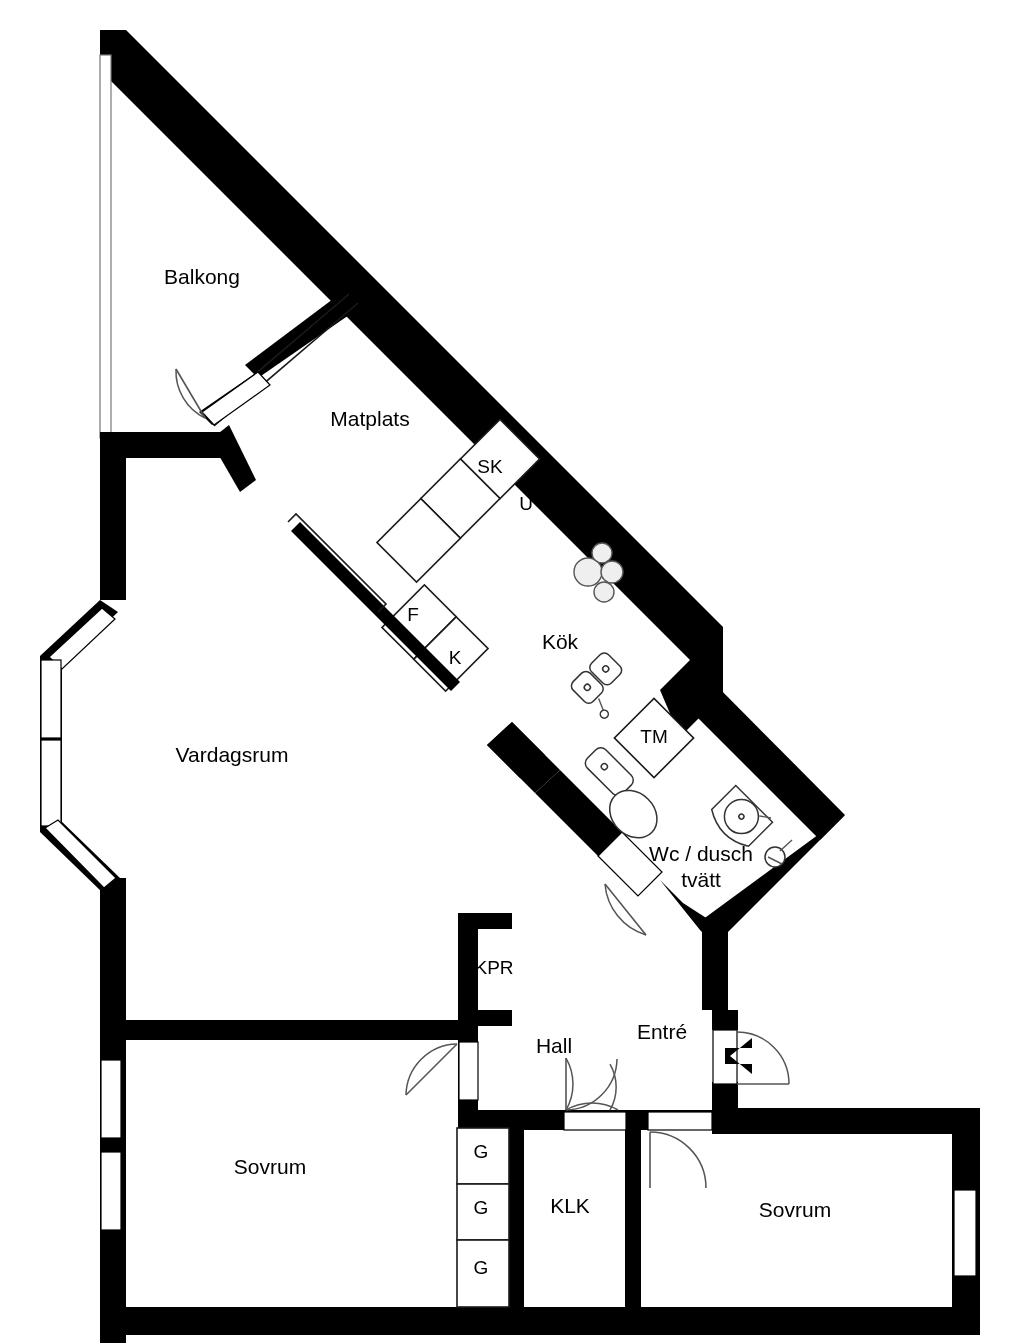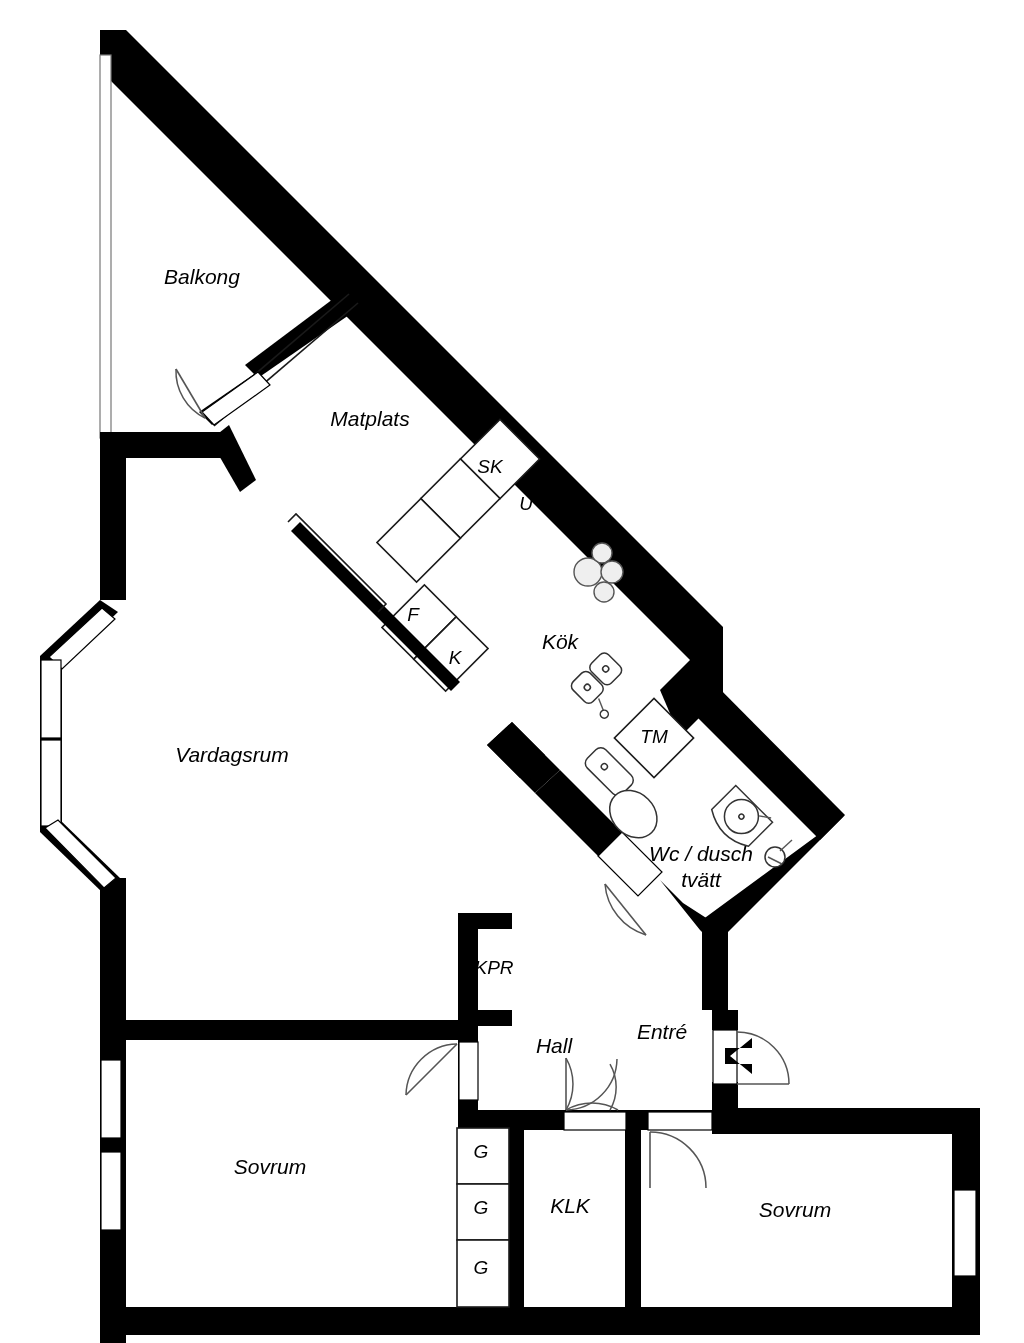--- a/index.html
+++ b/index.html
@@ -12,21 +12,20 @@
     width: 1024px;
     height: 1343px;
     overflow: hidden;
     font-family: "Liberation Sans", sans-serif;
   }
   #plan-root {
     position: relative;
     width: 1024px;
     height: 1343px;
     background: #ffffff;
-    font-style: italic;
   }
   svg#floorplan {
     display: block;
     width: 1024px;
     height: 1343px;
   }
   .wall        { fill: #000000; stroke: none; }
   .thin        { fill: none; stroke: #1a1a1a; stroke-width: 1.6; }
   .thin-light  { fill: none; stroke: #555555; stroke-width: 1.4; }
   .cab         { fill: #ffffff; stroke: #1a1a1a; stroke-width: 1.6; }

